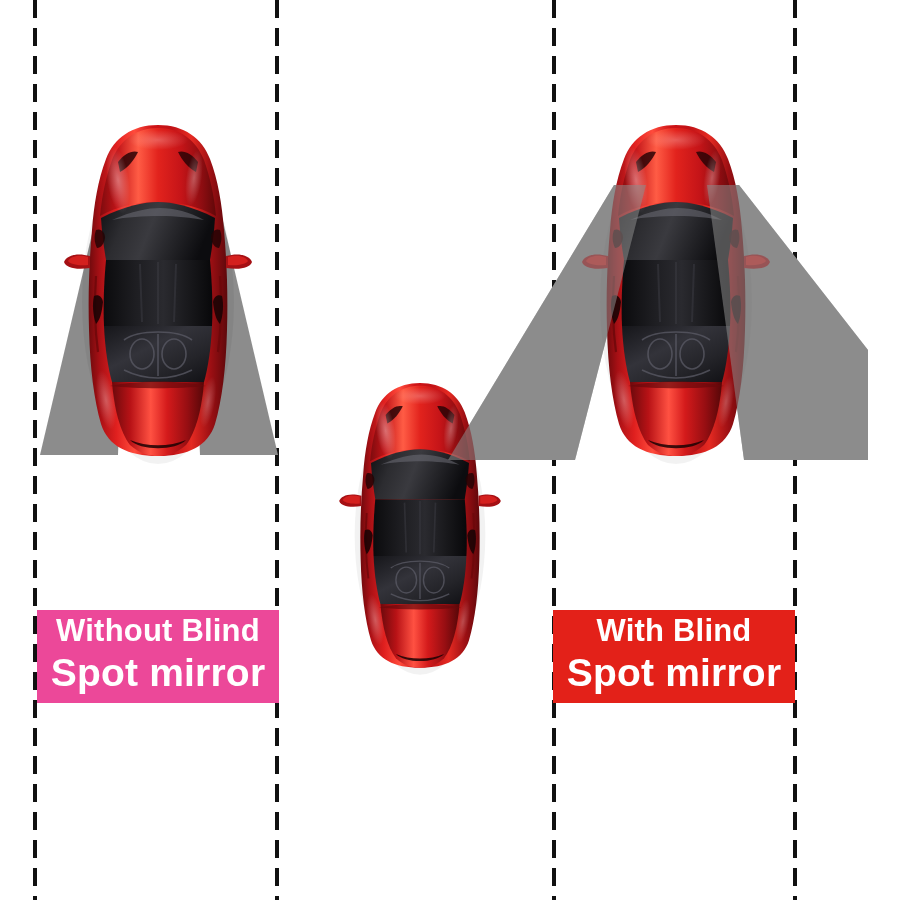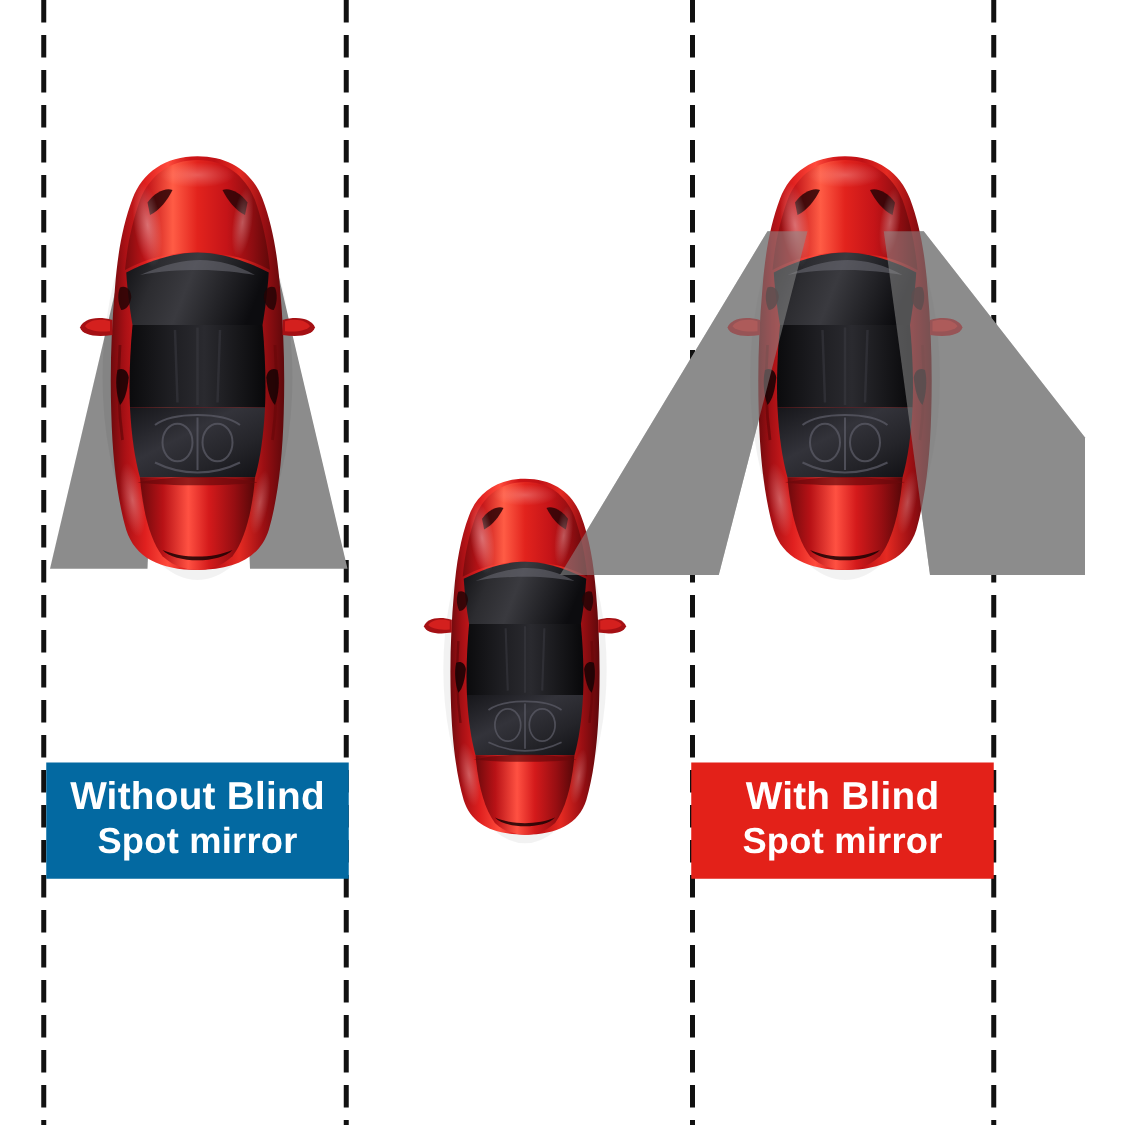--- a/index.html
+++ b/index.html
@@ -36,21 +36,21 @@
     font-weight: 600;
     font-size: 30px;
     font-family: "Liberation Sans", sans-serif;
     box-sizing: border-box;
     padding: 4px 6px 8px 6px;
     z-index: 40;
     user-select: none;
   }
   .label-line { display: block; white-space: nowrap; }
   .label-line.l1 { font-size: 31px; }
-  .label-line.l2 { font-size: 29px; }
+  .label-line.l2 { font-size: 39px; }
 
   #label-left {
     left: 37px;
     top: 610px;
     width: 242px;
     height: 93px;
   }
   #label-right {
     left: 553px;
     top: 610px;
@@ -236,21 +236,21 @@
         <use href="#sportscar" transform="translate(676,290) scale(1) rotate(0)"></use>
       </g>
 
     <g id="blindspot-overlays">
         <polygon points="646,185 614,185 448,460 575,460" fill="#8c8c8c" fill-opacity="0.55"></polygon>
         <polygon points="707,185 739,185 868,350 868,460 744,460" fill="#8c8c8c" fill-opacity="0.55"></polygon>
       </g>
 
   </svg>
 
-  <div id="label-left" class="label-box" style="background: #0369a1; color: rgb(255, 255, 255);">
+  <div id="label-left" class="label-box" style="background: #ec4899; color: rgb(255, 255, 255);">
     <span class="label-line l1">Without Blind</span>
     <span class="label-line l2">Spot mirror</span>
   </div>
 
   <div id="label-right" class="label-box" style="background: rgb(227, 33, 25); color: #ffffff;">
     <span class="label-line l1">With Blind</span>
     <span class="label-line l2">Spot mirror</span>
   </div>
 
 </div>

